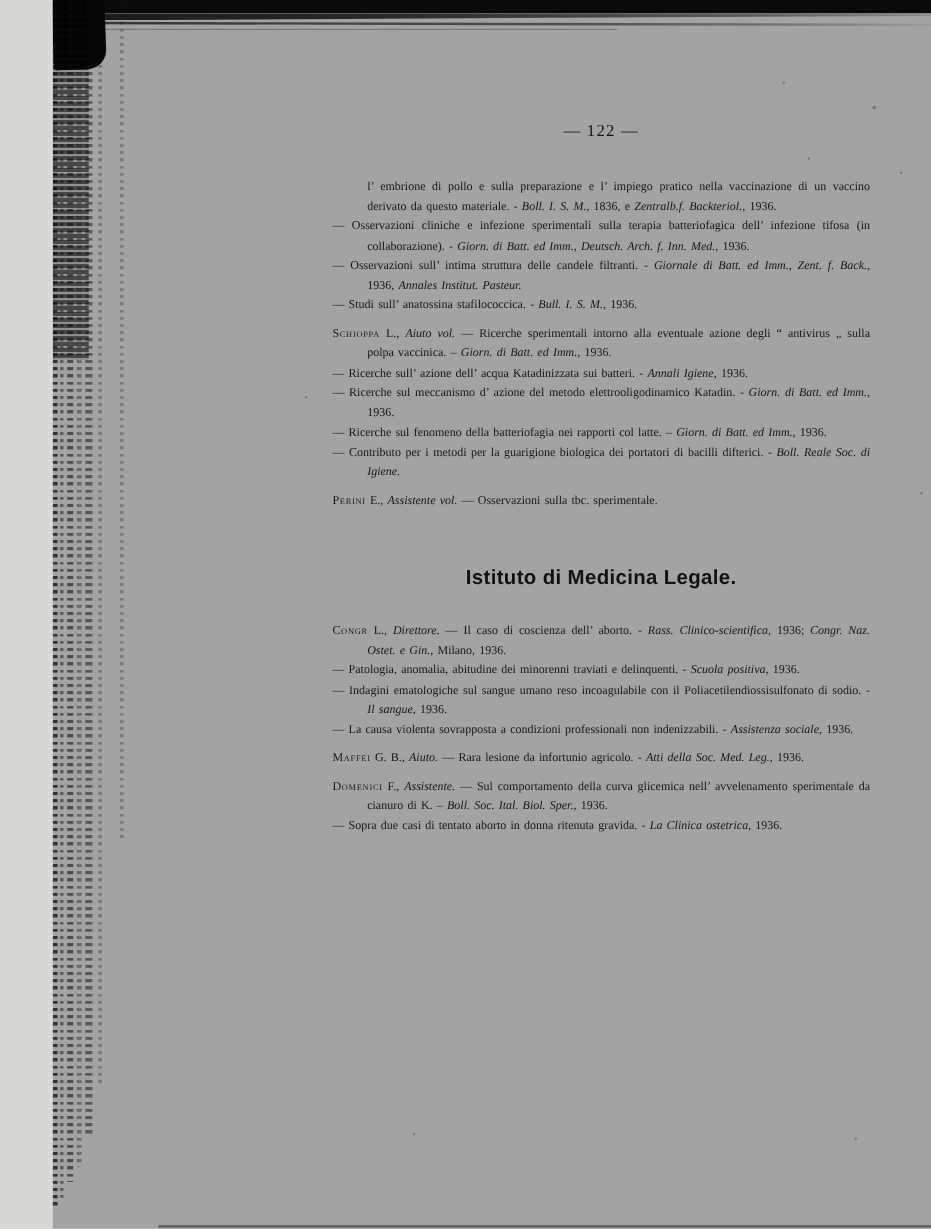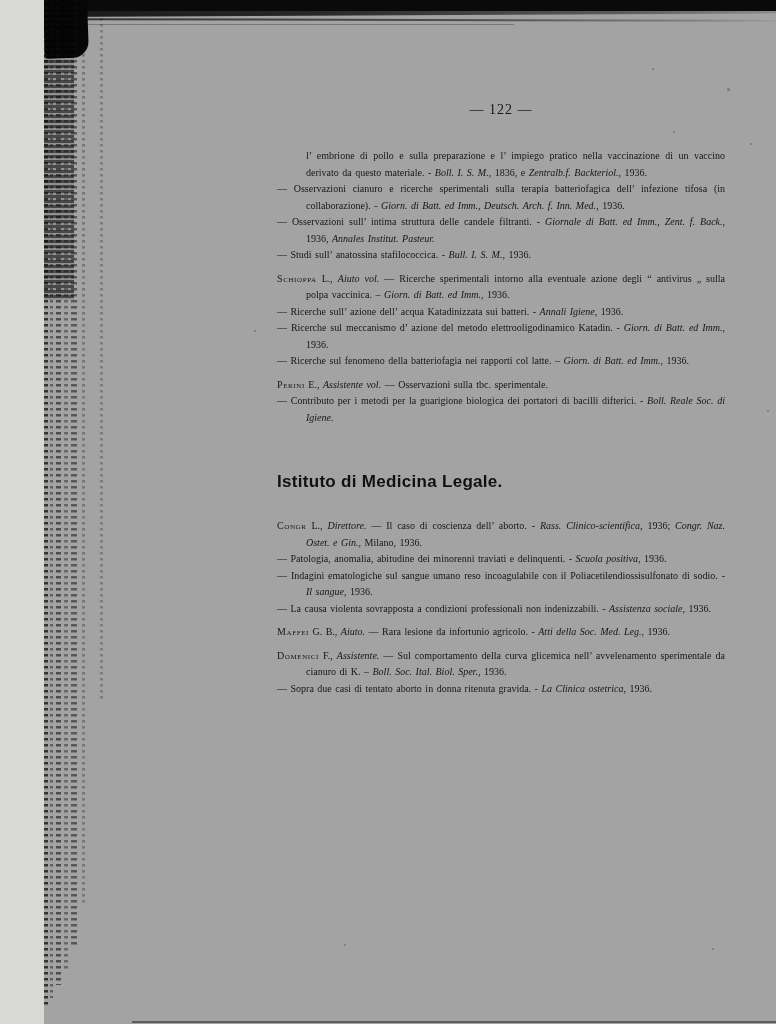--- a/index.html
+++ b/index.html
@@ -106,20 +106,21 @@
     font-size: 14px;
     letter-spacing: 1px;
     margin: 2px 0 30px 0;
   }
 
   .section-heading {
     font-family: "Liberation Sans", "DejaVu Sans", sans-serif;
     font-weight: 700;
     font-size: 17px;
     letter-spacing: .3px;
+    text-align: center;
     margin: 46px 0 26px 0;
     color: #111;
   }
 
   .entry {
     margin: 0;
     font-size: 10px;
     line-height: 16.5px;
     text-align: justify;
     word-spacing: 1px;
@@ -169,29 +170,29 @@
     <span class="speck" style="left:300px; top:944px; width:2px; height:2px;"></span>
     <span class="speck" style="left:668px; top:948px; width:2px; height:2px;"></span>
     <span class="speck" style="left:210px; top:330px; width:2px; height:2px;"></span>
   </div>
 
   <div class="page-content">
     <div class="page-number">— 122 —</div>
     <div id="bibliography">
         <section>
           <p class="entry continuation"><span class="run-p">l’ embrione di pollo e sulla preparazione e l’ impiego pratico nella vaccinazione di un vaccino derivato da questo materiale. - </span><span class="run-i">Boll. I. S. M.</span><span class="run-p">, 1836, e </span><span class="run-i">Zentralb.f. Backteriol.</span><span class="run-p">, 1936.</span></p>
-          <p class="entry item"><span class="run-p">— Osservazioni cianuro e ricerche sperimentali sulla terapia batteriofagica dell’ infezione tifosa (in collaborazione). - </span><span class="run-i">Giorn. di Batt. ed Imm., Deutsch. Arch. f. Inn. Med.</span><span class="run-p">, 1936.</span></p>
+          <p class="entry item"><span class="run-p">— Osservazioni cliniche e infezione sperimentali sulla terapia batteriofagica dell’ infezione tifosa (in collaborazione). - </span><span class="run-i">Giorn. di Batt. ed Imm., Deutsch. Arch. f. Inn. Med.</span><span class="run-p">, 1936.</span></p>
           <p class="entry item"><span class="run-p">— Osservazioni sull’ intima struttura delle candele filtranti. - </span><span class="run-i">Giornale di Batt. ed Imm., Zent. f. Back.</span><span class="run-p">, 1936, </span><span class="run-i">Annales Institut. Pasteur.</span></p>
           <p class="entry item"><span class="run-p">— Studi sull’ anatossina stafilococcica. - </span><span class="run-i">Bull. I. S. M.</span><span class="run-p">, 1936.</span></p>
           <p class="entry author"><span class="run-sc">Schioppa</span><span class="run-p"> L., </span><span class="run-i">Aiuto vol.</span><span class="run-p"> — Ricerche sperimentali intorno alla eventuale azione degli “ antivirus „ sulla polpa vaccinica. – </span><span class="run-i">Giorn. di Batt. ed Imm.</span><span class="run-p">, 1936.</span></p>
           <p class="entry item"><span class="run-p">— Ricerche sull’ azione dell’ acqua Katadinizzata sui batteri. - </span><span class="run-i">Annali Igiene</span><span class="run-p">, 1936.</span></p>
           <p class="entry item"><span class="run-p">— Ricerche sul meccanismo d’ azione del metodo elettrooligodinamico Katadin. - </span><span class="run-i">Giorn. di Batt. ed Imm.</span><span class="run-p">, 1936.</span></p>
           <p class="entry item"><span class="run-p">— Ricerche sul fenomeno della batteriofagia nei rapporti col latte. – </span><span class="run-i">Giorn. di Batt. ed Imm.</span><span class="run-p">, 1936.</span></p>
+          <p class="entry item"><span class="run-p">— Contributo per i metodi per la guarigione biologica dei portatori di bacilli difterici. - </span><span class="run-i">Boll. Reale Soc. di Igiene.</span></p>
           <p class="entry author"><span class="run-sc">Perini</span><span class="run-p"> E., </span><span class="run-i">Assistente vol.</span><span class="run-p"> — Osservazioni sulla tbc. sperimentale.</span></p>
-          <p class="entry item"><span class="run-p">— Contributo per i metodi per la guarigione biologica dei portatori di bacilli difterici. - </span><span class="run-i">Boll. Reale Soc. di Igiene.</span></p>
         </section>
         <section>
           <h2 class="section-heading">Istituto di Medicina Legale.</h2>
           <p class="entry author"><span class="run-sc">Congr</span><span class="run-p"> L., </span><span class="run-i">Direttore.</span><span class="run-p"> — Il caso di coscienza dell’ aborto. - </span><span class="run-i">Rass. Clinico-scientifica</span><span class="run-p">, 1936; </span><span class="run-i">Congr. Naz. Ostet. e Gin.</span><span class="run-p">, Milano, 1936.</span></p>
           <p class="entry item"><span class="run-p">— Patologia, anomalia, abitudine dei minorenni traviati e delinquenti. - </span><span class="run-i">Scuola positiva</span><span class="run-p">, 1936.</span></p>
           <p class="entry item"><span class="run-p">— Indagini ematologiche sul sangue umano reso incoagulabile con il Poliacetilendiossisulfonato di sodio. - </span><span class="run-i">Il sangue</span><span class="run-p">, 1936.</span></p>
           <p class="entry item"><span class="run-p">— La causa violenta sovrapposta a condizioni professionali non indenizzabili. - </span><span class="run-i">Assistenza sociale</span><span class="run-p">, 1936.</span></p>
           <p class="entry author"><span class="run-sc">Maffei</span><span class="run-p"> G. B., </span><span class="run-i">Aiuto.</span><span class="run-p"> — Rara lesione da infortunio agricolo. - </span><span class="run-i">Atti della Soc. Med. Leg.</span><span class="run-p">, 1936.</span></p>
           <p class="entry author"><span class="run-sc">Domenici</span><span class="run-p"> F., </span><span class="run-i">Assistente.</span><span class="run-p"> — Sul comportamento della curva glicemica nell’ avvelenamento sperimentale da cianuro di K. – </span><span class="run-i">Boll. Soc. Ital. Biol. Sper.</span><span class="run-p">, 1936.</span></p>
           <p class="entry item"><span class="run-p">— Sopra due casi di tentato aborto in donna ritenuta gravida. - </span><span class="run-i">La Clinica ostetrica</span><span class="run-p">, 1936.</span></p>

